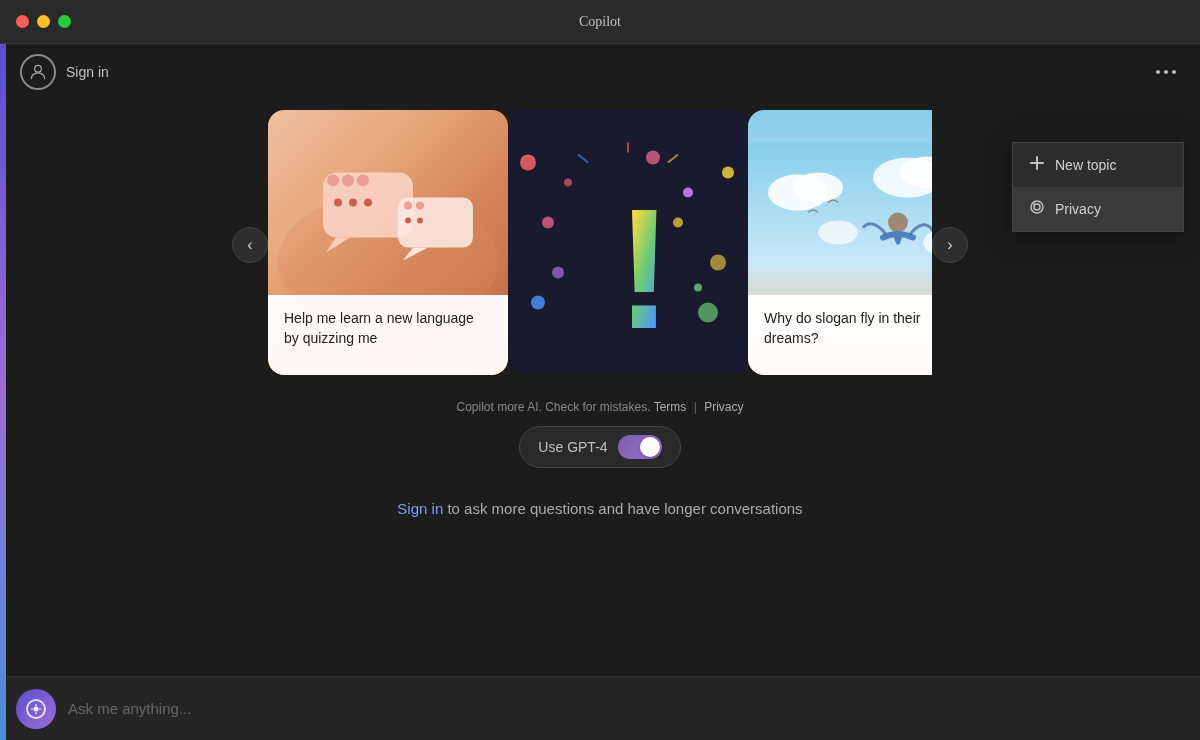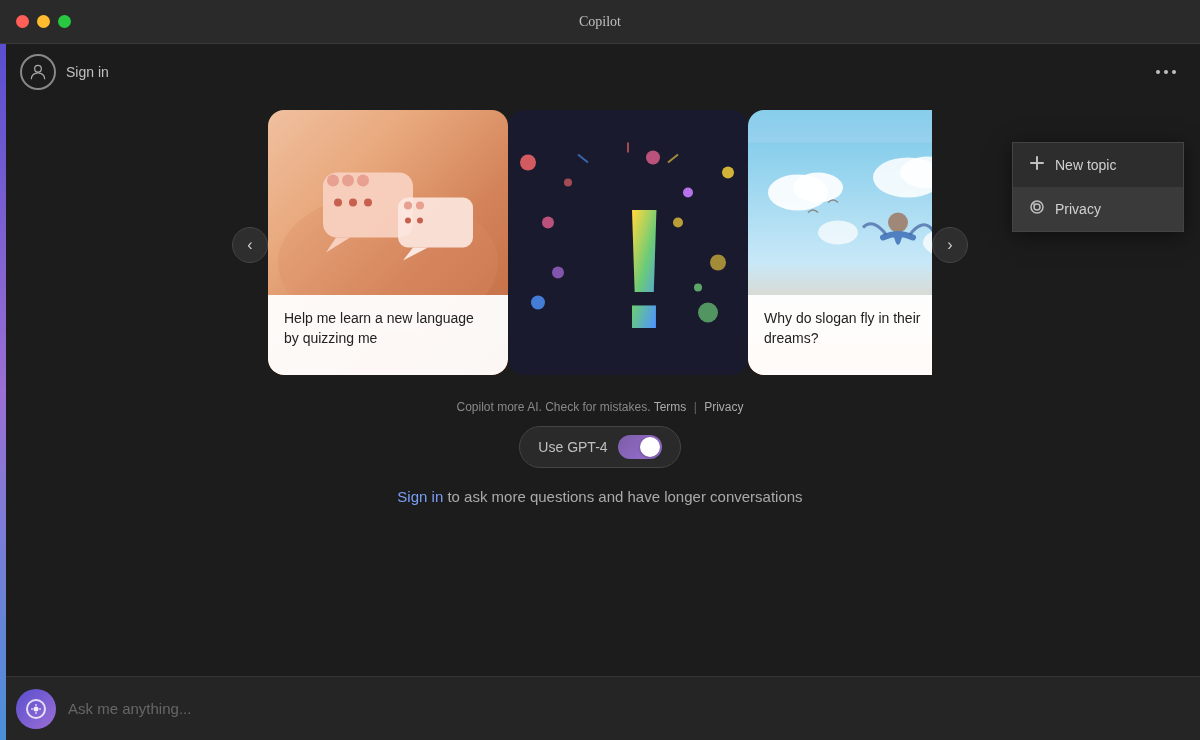--- a/index.html
+++ b/index.html
@@ -252,21 +252,21 @@
       background: white;
       position: absolute;
       top: 2px;
       right: 2px;
       box-shadow: 0 1px 3px rgba(0,0,0,0.3);
     }
 
     .sign-in-prompt {
       font-size: 15px;
       color: #aaa;
-      margin-top: 8px;
+      margin-top: 20px;
       text-align: right;
     }
     .sign-in-link {
       color: #7b9ef7;
       cursor: pointer;
       text-decoration: none;
     }
 
     
     .input-bar {

